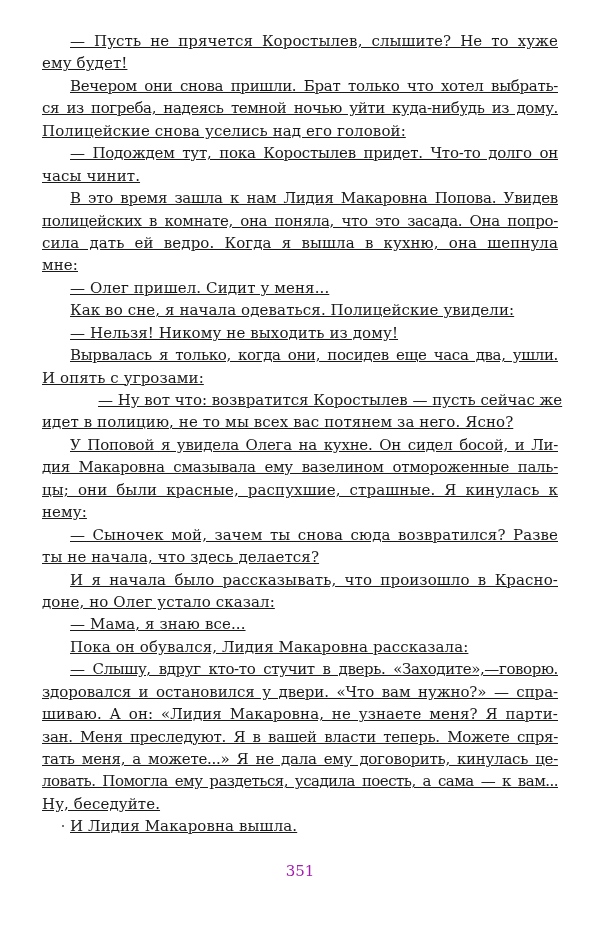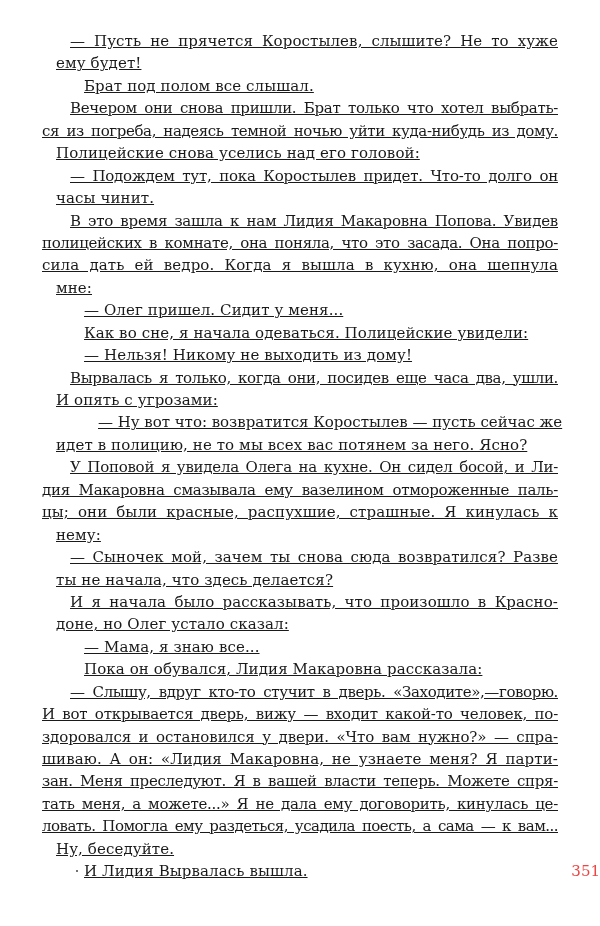--- a/index.html
+++ b/index.html
@@ -26,50 +26,49 @@
       height: 22.45px;
       line-height: 22.45px;
       font-size: 15px;
       white-space: nowrap;
       text-align: justify;
       text-align-last: justify;
       letter-spacing: 0.1px;
       text-decoration: underline;
     }
     .line.indent { padding-left: 28px; }
-    .line.last { text-align-last: left; margin-left: 14px; }
+    .line.last { text-align-last: left; }
     .page-number {
       position: absolute;
       top: 862px;
       left: 0;
       width: 600px;
-      text-align: right;
+      text-align: center;
       font-size: 15px;
       font-family: "DejaVu Serif", "Liberation Serif", serif;
-      color: #ef4444;
+      color: #a21caf;
     }
     .speck {
       display: inline-block;
       width: 2px;
       height: 2px;
       background: #444;
       border-radius: 50%;
       position: relative;
       left: -8px;
       top: -4px;
       margin-right: -2px;
     }
   </style>
 </head>
 <body>
 
 <div class="page" id="text-block">
     <span class="line indent"><span>— Пусть не прячется Коростылев, слышите? Не то хуже</span></span>
     <span class="line last"><span>ему будет!</span></span>
-    <span class="line indent last"><span>Брат под полом все слышал.</span></span>
     <span class="line indent"><span style="letter-spacing: -0.316127px;">Вечером они снова пришли. Брат только что хотел выбрать-</span></span>
     <span class="line"><span style="letter-spacing: -0.396004px;">ся из погреба, надеясь темной ночью уйти куда-нибудь из дому.</span></span>
     <span class="line last"><span>Полицейские снова уселись над его головой:</span></span>
     <span class="line indent"><span style="letter-spacing: -0.209659px;">— Подождем тут, пока Коростылев придет. Что-то долго он</span></span>
     <span class="line last"><span>часы чинит.</span></span>
     <span class="line indent"><span style="letter-spacing: -0.231192px; margin-top: 44px;">В это время зашла к нам Лидия Макаровна Попова. Увидев</span></span>
     <span class="line"><span style="letter-spacing: -0.3271px;">полицейских в комнате, она поняла, что это засада. Она попро-</span></span>
     <span class="line"><span>сила дать ей ведро. Когда я вышла в кухню, она шепнула</span></span>
     <span class="line last"><span>мне:</span></span>
     <span class="line indent last"><span>— Олег пришел. Сидит у меня...</span></span>
@@ -83,23 +82,22 @@
     <span class="line"><span style="letter-spacing: -0.294364px;">дия Макаровна смазывала ему вазелином отмороженные паль-</span></span>
     <span class="line"><span>цы; они были красные, распухшие, страшные. Я кинулась к</span></span>
     <span class="line last"><span>нему:</span></span>
     <span class="line indent"><span>— Сыночек мой, зачем ты снова сюда возвратился? Разве</span></span>
     <span class="line last"><span>ты не начала, что здесь делается?</span></span>
     <span class="line indent"><span>И я начала было рассказывать, что произошло в Красно-</span></span>
     <span class="line last"><span>доне, но Олег устало сказал:</span></span>
     <span class="line indent last"><span>— Мама, я знаю все...</span></span>
     <span class="line indent last"><span>Пока он обувался, Лидия Макаровна рассказала:</span></span>
     <span class="line indent"><span style="letter-spacing: -0.390077px;">— Слышу, вдруг кто-то стучит в дверь. «Заходите»,—говорю.</span></span>
-    <span class="line"><span style="letter-spacing: -0.216927px;">И вот открывается дверь, вижу — входит какой-то человек, по-</span></span>
     <span class="line"><span style="letter-spacing: -0.0775862px;">здоровался и остановился у двери. «Что вам нужно?» — спра-</span></span>
     <span class="line"><span>шиваю. А он: «Лидия Макаровна, не узнаете меня? Я парти-</span></span>
     <span class="line"><span style="letter-spacing: -0.300318px;">зан. Меня преследуют. Я в вашей власти теперь. Можете спря-</span></span>
     <span class="line"><span style="letter-spacing: -0.269153px; margin-top: 32px;">тать меня, а можете...» Я не дала ему договорить, кинулась це-</span></span>
     <span class="line"><span style="letter-spacing: -0.538574px;">ловать. Помогла ему раздеться, усадила поесть, а сама — к вам...</span></span>
     <span class="line last"><span>Ну, беседуйте.</span></span>
-    <span class="line indent last"><span class="speck"></span><span>И Лидия Вырвалась вышла.</span></span>
+    <span class="line indent last"><span class="speck"></span><span>И Лидия Макаровна вышла.</span></span>
   </div>
 
 <div class="page-number">351</div>
 
 </body></html>

